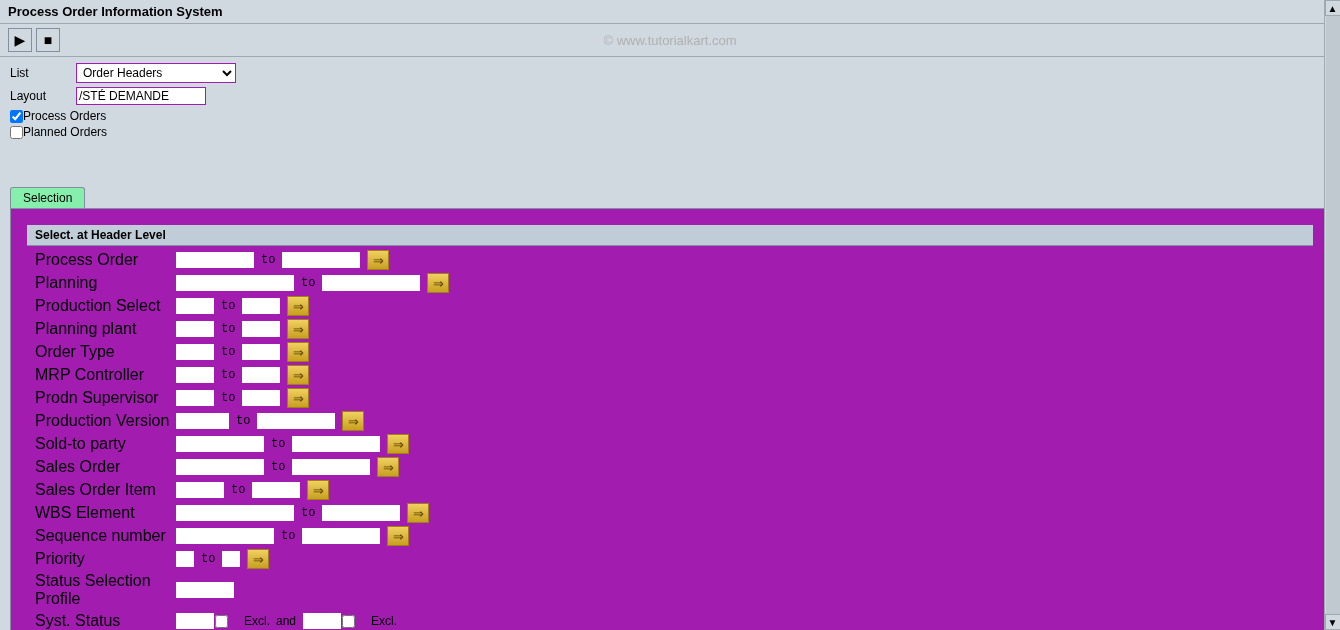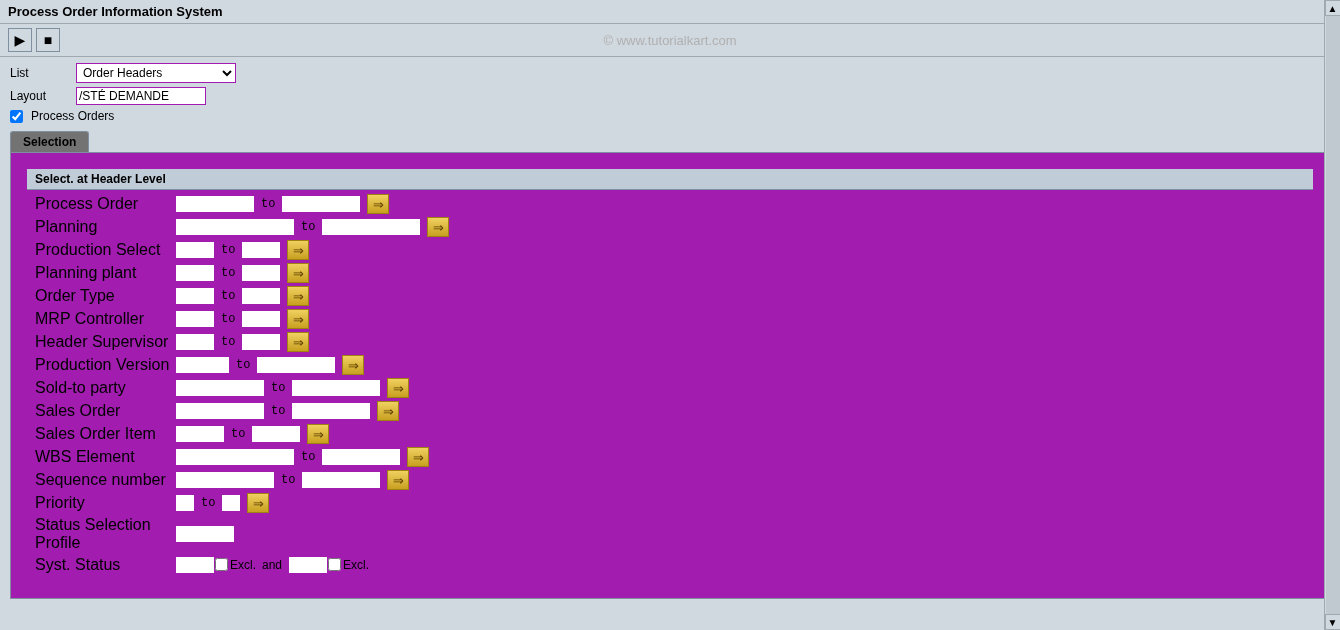--- a/index.html
+++ b/index.html
@@ -83,43 +83,44 @@
     .layout-input {
       width: 130px;
       background: #c8d8f0;
       border: 1px solid #8090a0;
     }
 
     
     .checkbox-row {
       display: flex;
       align-items: center;
-      gap: 8px;
+      gap: 0;
       margin-bottom: 2px;
     }
 
     
     .tab-container {
       margin-top: 8px;
     }
     .tab-bar {
       display: flex;
     }
     .tab {
       background: #b8c8d8;
       border: 1px solid #8090a0;
       border-bottom: none;
       padding: 3px 12px;
       cursor: pointer;
       font-size: 12px;
       border-radius: 3px 3px 0 0;
     }
     .tab.active {
-      background: #737373;
-      font-weight: bold;
+      background: #86efac;
+      font-weight: normal;
+      margin-top: 40px;
     }
 
     
     .selection-panel {
       background: #a21caf;
       border: 1px solid #8090a0;
       padding: 16px;
     }
 
     
@@ -204,22 +205,22 @@
     }
     .scroll-track {
       flex: 1;
       width: 14px;
       background: #c0c8d0;
     }
 
     
     .excl-group {
       display: flex;
-      align-items: flex-start;
-      gap: 2px;
+      align-items: flex-end;
+      gap: 16px;
       font-size: 12px;
     }
   </style>
 </head>
 <body>
 
 <div class="title-bar">
   <span>Process Order Information System</span>
 </div>
 
@@ -242,20 +243,24 @@
 
   <div class="field-row">
     <span class="field-label">Layout</span>
     <input type="text" class="layout-input" value="/STÉ DEMANDE" style="">
   </div>
 
   <div class="checkbox-row">
     <input type="checkbox" checked="" style="">
     <span>Process Orders</span>
   </div>
+  <div class="checkbox-row">
+    <input type="checkbox" style="">
+    <span>Planned Orders</span>
+  </div>
 
   <div class="tab-container">
     <div class="tab-bar">
       <div class="tab active">
         <span>Selection</span>
       </div>
     </div>
 
     <div class="selection-panel">
       <div class="section-header">Select. at Header Level</div>
@@ -303,21 +308,21 @@
 
         <div class="sel-row">
           <span class="sel-label">MRP Controller</span>
           <input type="text" class="sel-input-from" style="width: 40px;">
           <span class="sel-to-label">to</span>
           <input type="text" class="sel-input-to" style="width: 40px;">
           <div class="arrow-btn">⇒</div>
         </div>
 
         <div class="sel-row">
-          <span class="sel-label">Header Supervisor</span>
+          <span class="sel-label">Prodn Supervisor</span>
           <input type="text" class="sel-input-from" style="width: 40px;">
           <span class="sel-to-label">to</span>
           <input type="text" class="sel-input-to" style="width: 40px;">
           <div class="arrow-btn">⇒</div>
         </div>
 
         <div class="sel-row">
           <span class="sel-label">Production Version</span>
           <input type="text" class="sel-input-from" style="width: 55px;">
           <span class="sel-to-label">to</span>

